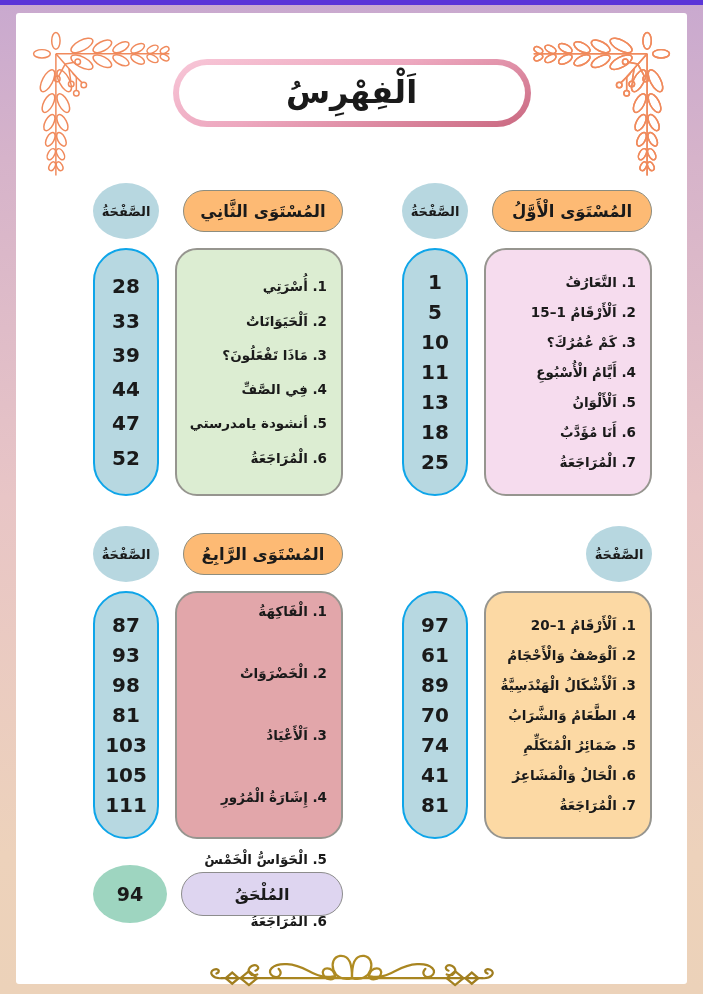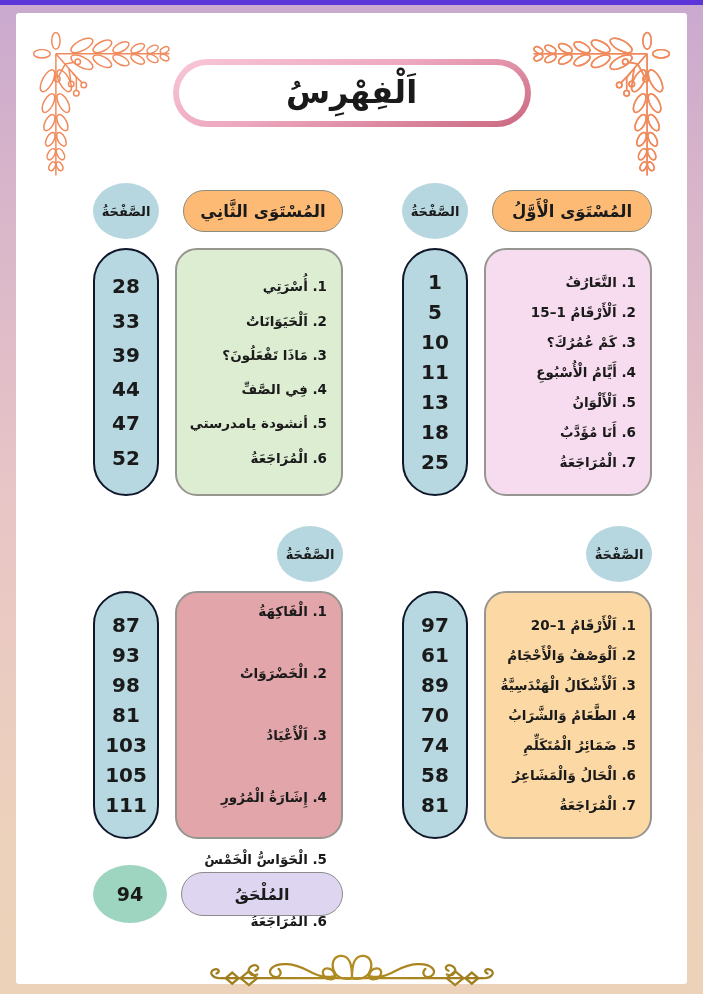--- a/index.html
+++ b/index.html
@@ -42,21 +42,21 @@
     width:168px;height:248px;box-sizing:border-box;border:2px solid #96958f;border-radius:22px;
     display:flex;flex-direction:column;justify-content:space-evenly;
     padding:10px 14px 10px 6px;font-size:13.5px;font-weight:600;
   }
   .box-0{background:#f6dcee;}
   .box-1{background:#dcedd2;}
   .box-2{background:#fcd9a4;}
   .box-3{background:#e2a6aa;gap:46px;}
   .toc-item{white-space:nowrap;}
   .nums-capsule{
-    width:66px;height:248px;box-sizing:border-box;background:#b7d8e1;border:2px solid #0f172a;
+    width:66px;height:248px;box-sizing:border-box;background:#b7d8e1;border:2px solid #0ea5e9;
     border-radius:33px;display:flex;flex-direction:column;justify-content:space-evenly;
     align-items:center;padding:14px 0;font-size:20px;font-weight:600;direction:ltr;
   }
   .appendix{grid-column:2;display:flex;justify-content:space-between;align-items:center;margin-top:-4px;}
   .appendix-pill{
     width:162px;height:44px;box-sizing:border-box;background:#ded5f0;border:1.6px solid #8d8d8d;
     border-radius:22px;display:flex;align-items:center;justify-content:center;
     font-size:16px;font-weight:600;
   }
   .appendix-circle{
@@ -231,28 +231,29 @@
             <div class="toc-item">5. ضَمَائِرُ الْمُتَكَلِّمِ</div>
             <div class="toc-item">6. الْحَالُ وَالْمَشَاعِرُ</div>
             <div class="toc-item">7. الْمُرَاجَعَةُ</div>
           </div>
           <div class="nums-capsule">
             <div>97</div>
             <div>61</div>
             <div>89</div>
             <div>70</div>
             <div>74</div>
-            <div>58</div>
+            <div>41</div>
             <div>81</div>
           </div>
         </div>
       </section>
 
       <section>
         <div class="sec-header">
+          <div class="level-pill">المُسْتَوَى الرَّابِعُ</div>
           <div class="page-circle">الصَّفْحَةُ</div>
         </div>
         <div class="sec-body">
           <div class="items-box box-3">
             <div class="toc-item">1. الْفَاكِهَةُ</div>
             <div class="toc-item">2. الْخَضْرَوَاتُ</div>
             <div class="toc-item">3. اَلْأَعْيَادُ</div>
             <div class="toc-item">4. إِشَارَةُ الْمُرُورِ</div>
             <div class="toc-item">5. الْحَوَاسُّ الْخَمْسُ</div>
             <div class="toc-item">6. الْمُرَاجَعَةُ</div>

